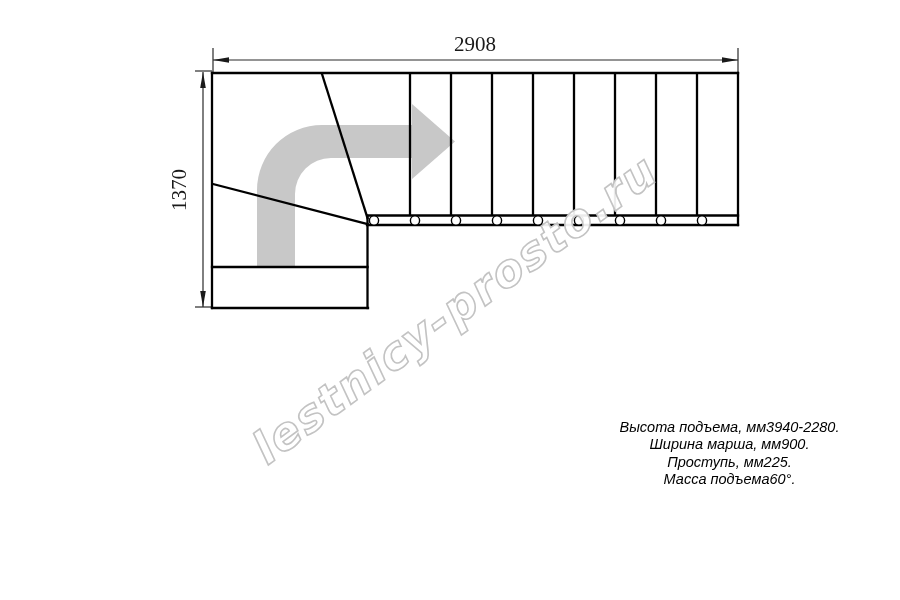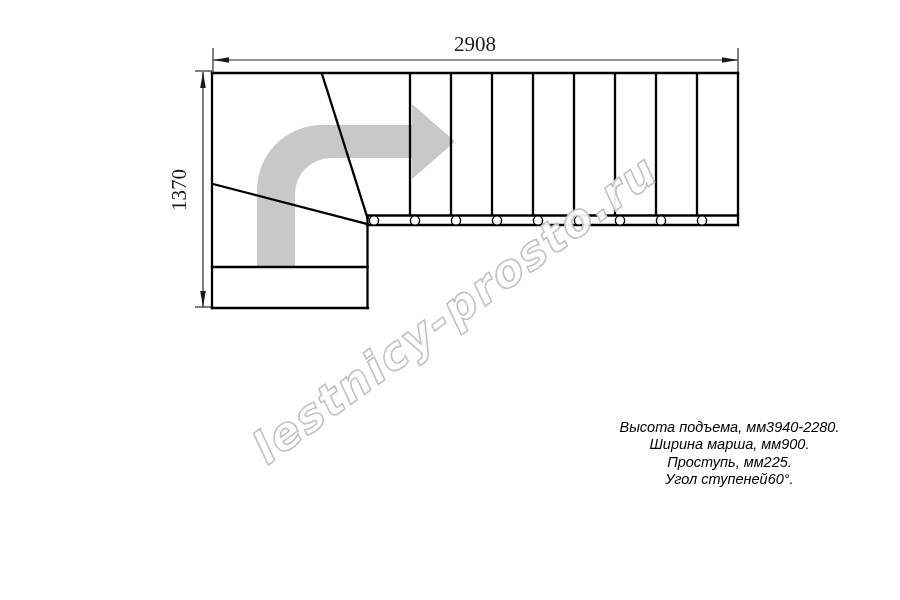--- a/index.html
+++ b/index.html
@@ -126,18 +126,18 @@
     </div>
     <div class="spec-row">
       <span class="spec-label">Ширина марша, мм</span>
       <span class="spec-value">900.</span>
     </div>
     <div class="spec-row">
       <span class="spec-label">Проступь, мм</span>
       <span class="spec-value">225.</span>
     </div>
     <div class="spec-row">
-      <span class="spec-label">Угол ступеней</span>
+      <span class="spec-label">Масса подъема</span>
       <span class="spec-value">60°.</span>
     </div>
   </div>
 
 </div>
 
 </body></html>

